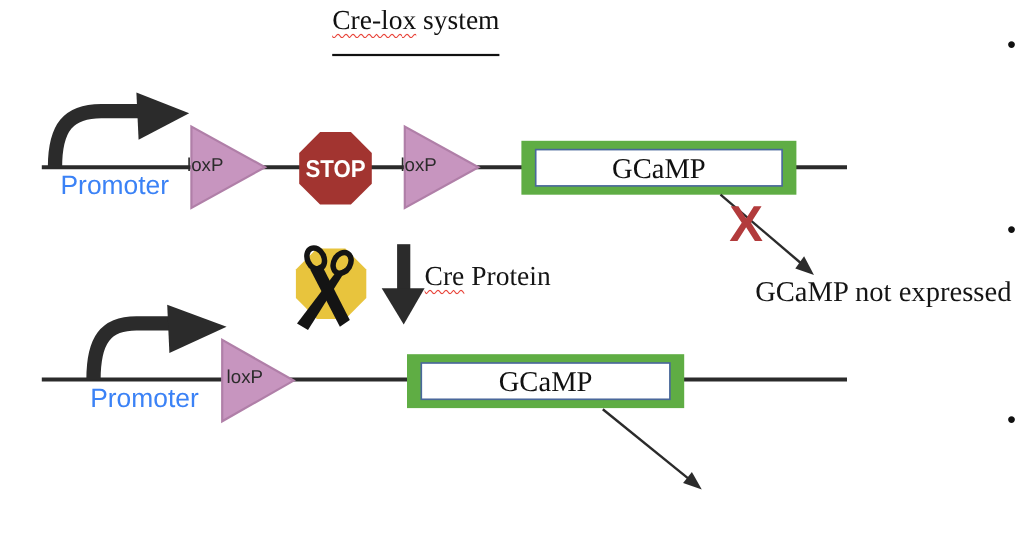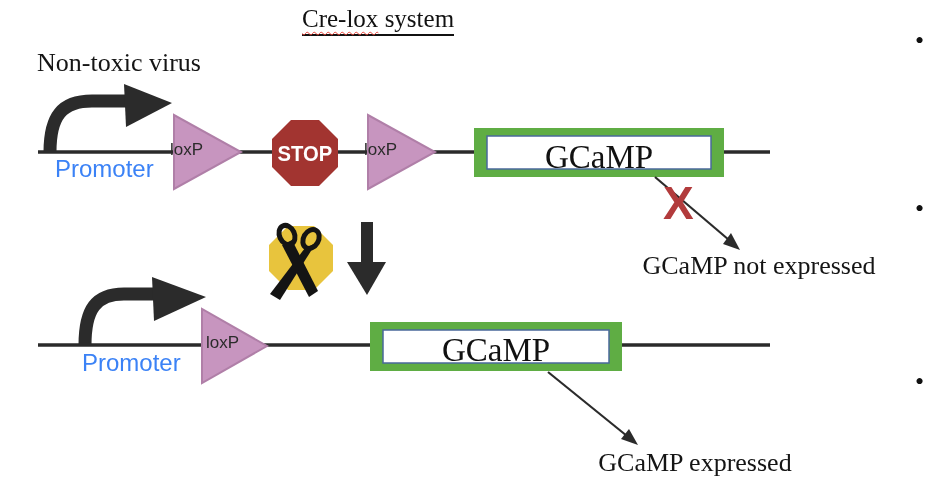--- a/index.html
+++ b/index.html
@@ -5,21 +5,21 @@
   html,body { margin:0; padding:0; background:#ffffff; }
   .canvas {
     position:relative; width:928px; height:494px; background:#ffffff;
     font-family:"Liberation Serif", serif; overflow:hidden;
   }
   .abs { position:absolute; }
   svg.layer { position:absolute; left:0; top:0; }
 
   .title {
     left:302px; top:5px; font-size:25px; color:#111;
-    border-bottom:2px solid #111; padding-bottom:1px; white-space:pre;
+    border-bottom:2px solid #111; padding-bottom:16px; white-space:pre;
   }
   .wavy {
     text-decoration-line:underline;
     text-decoration-style:wavy;
     text-decoration-color:#e8443a;
     text-decoration-thickness:1px;
     text-underline-offset:4px;
   }
   .virus-label { left:37px; top:48px; font-size:26px; color:#151515; }
 
@@ -29,30 +29,30 @@
   .loxp { font-size:17px; color:#2b2b2b; }
   .loxp-1 { left:170px; top:140px; }
   .loxp-2 { left:364px; top:140px; }
   .loxp-3 { left:206px; top:333px; }
 
   .stop-label {
     left:273px; top:141px; width:64px; text-align:center;
     font-size:22px; font-weight:bold; color:#ffffff; letter-spacing:0px;
     transform:scaleX(.92);
   }
-  .gene-label { text-align:center; font-size:33px; color:#111; }
+  .gene-label { text-align:center; font-size:26px; color:#111; }
   .gene-top    { left:487px; top:139px; width:224px; }
   .gene-bottom { left:383px; top:332px; width:226px; }
 
   .x-mark {
     left:663px; top:180px; font-size:46px; font-weight:bold; color:#b23b3c;
     font-family:"Liberation Sans","DejaVu Sans",sans-serif; line-height:1;
   }
   .outcome { font-size:26px; color:#151515; text-align:center; }
-  .outcome-top    { left:634px; top:251px; width:250px; }
+  .outcome-top    { left:678px; top:251px; width:250px; }
   .outcome-bottom { left:583px; top:448px; width:224px; }
 
   .cre-label { left:386px; top:238px; font-size:25px; color:#151515; white-space:pre; }
 
   .bullet { left:915px; font-size:26px; color:#101010; line-height:1; }
   .bullet-1 { top:28px; } .bullet-2 { top:196px; } .bullet-3 { top:369px; }
 </style>
 </head>
 <body>
 
@@ -97,32 +97,31 @@
 
     <rect x="370" y="322" width="252" height="49" fill="#5fad44"></rect>
     <rect x="383" y="330" width="226" height="33" fill="#ffffff" stroke="#4a689b" stroke-width="1.5"></rect>
 
     <line x1="548" y1="372" x2="627" y2="436" stroke="#2b2b2b" stroke-width="2.2"></line>
     <polygon points="638,445 621,439 629,429" fill="#2b2b2b"></polygon>
   </svg>
 
   <div class="abs title"><span class="wavy">Cre-lox</span><span> system</span></div>
 
-  <div class="abs virus-label">Non-toxic virus</div>
 
   <div class="abs sans promoter-top">Promoter</div>
   <div class="abs sans loxp loxp-1">loxP</div>
   <div class="abs sans stop-label">STOP</div>
   <div class="abs sans loxp loxp-2">loxP</div>
   <div class="abs gene-label gene-top">GCaMP</div>
   <div class="abs x-mark">X</div>
   <div class="abs outcome outcome-top">GCaMP not expressed</div>
 
+  <div class="abs cre-label"><span class="wavy">Cre</span><span> Protein</span></div>
 
   <div class="abs sans promoter-bottom">Promoter</div>
   <div class="abs sans loxp loxp-3">loxP</div>
   <div class="abs gene-label gene-bottom">GCaMP</div>
-  <div class="abs outcome outcome-bottom">GCaMP expressed</div>
 
   <div class="abs bullet bullet-1">•</div>
   <div class="abs bullet bullet-2">•</div>
   <div class="abs bullet bullet-3">•</div>
 </div>
 
 </body></html>

